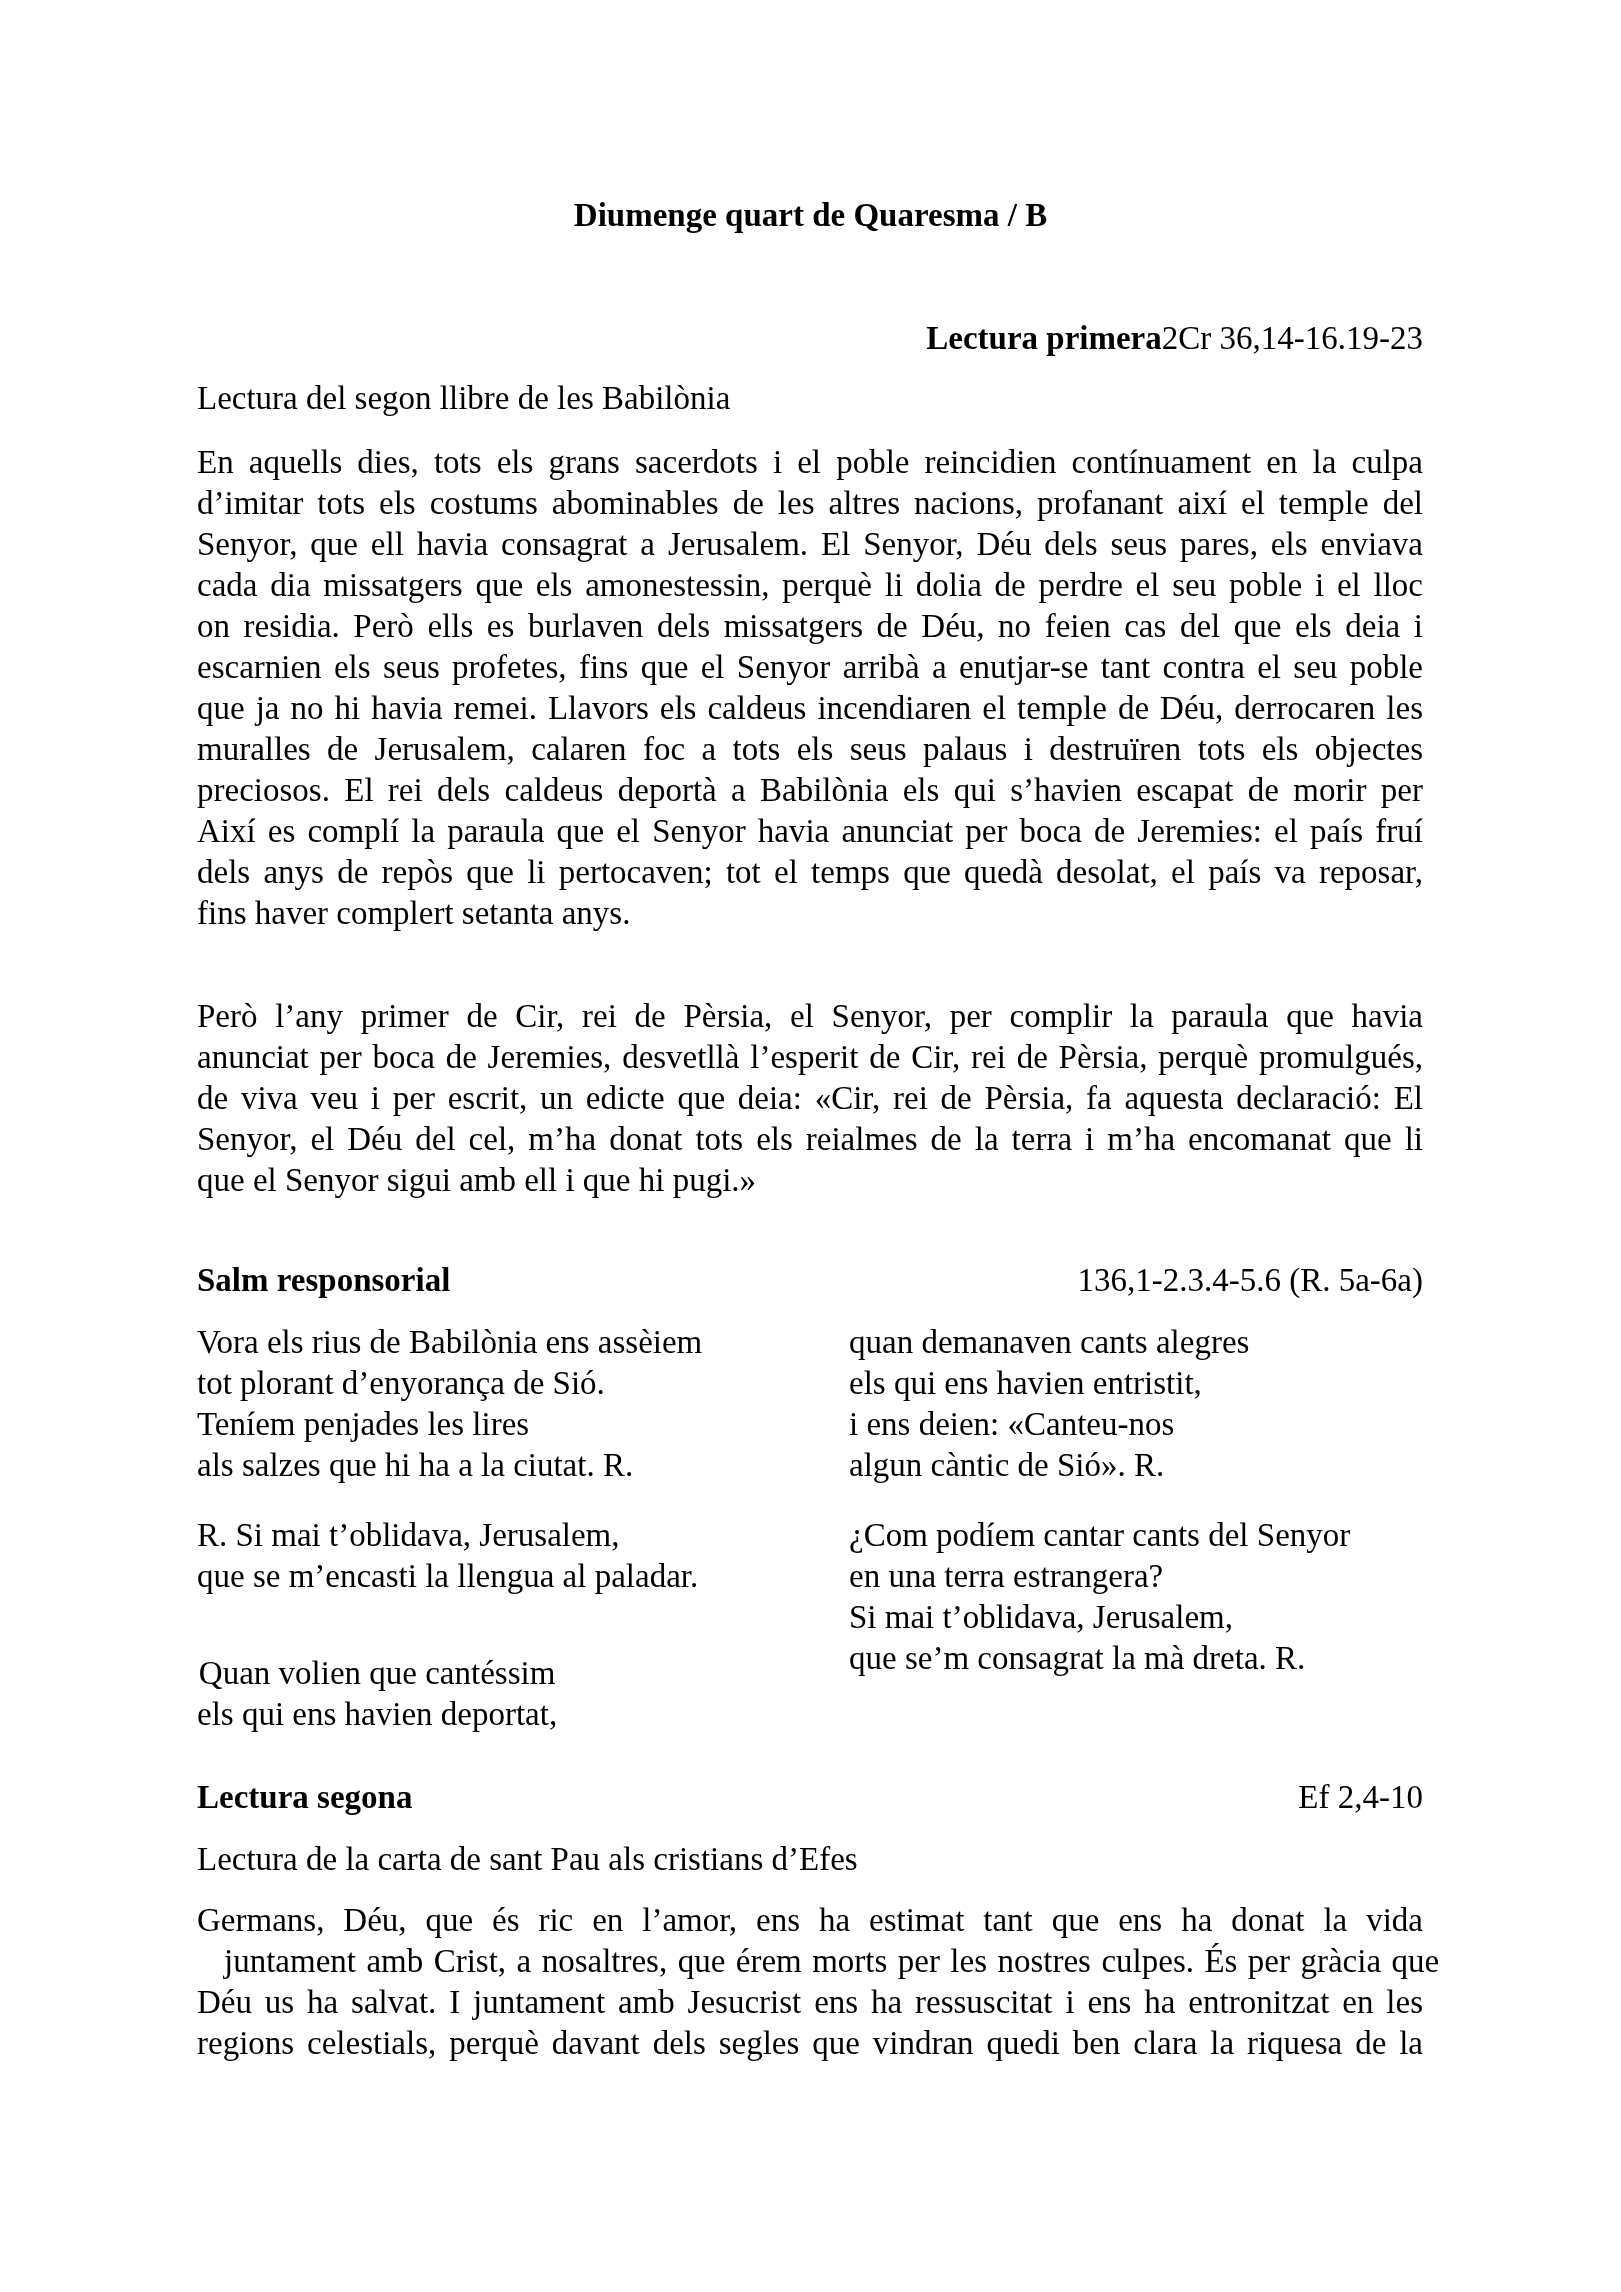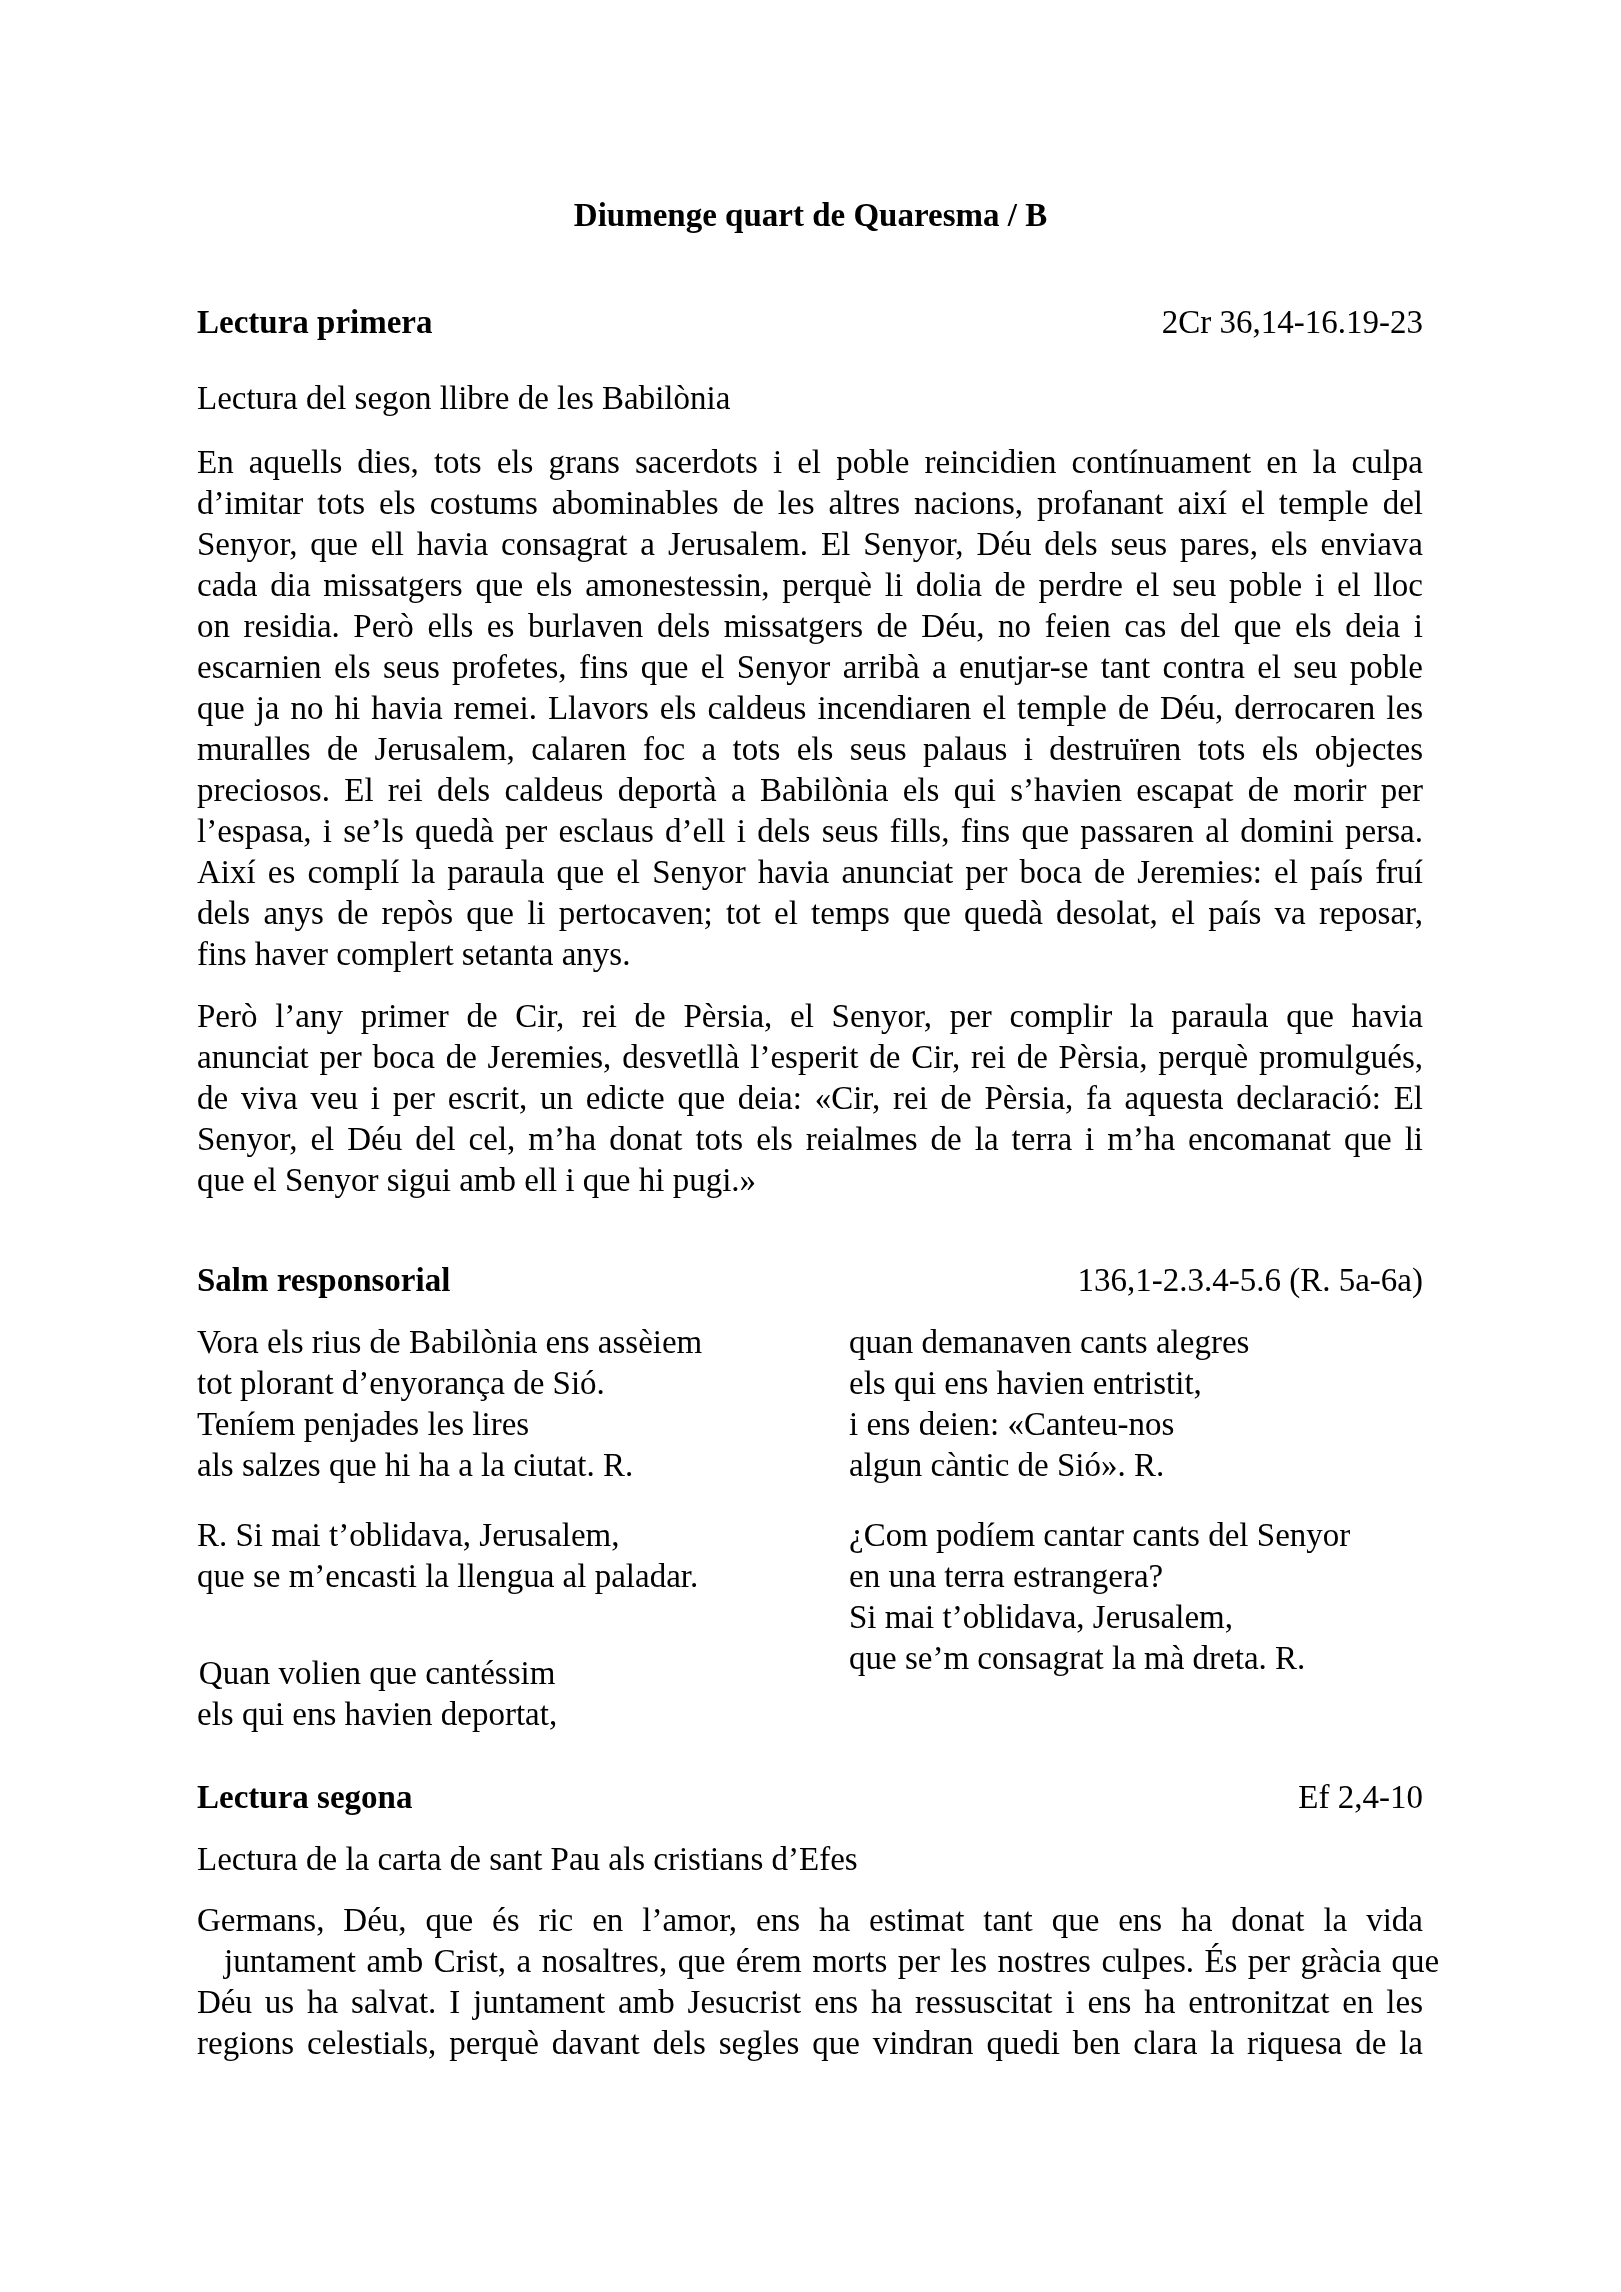--- a/index.html
+++ b/index.html
@@ -16,37 +16,36 @@
   .ln { display: block; white-space: nowrap; }
   .col { position: absolute; font-size: 33px; line-height: 41px; }
 </style>
 </head>
 <body>
 
 <div>
 
   <div class="title">Diumenge quart de Quaresma / B</div>
 
-  <div class="blk heading" style="top:302px;">
+  <div class="blk heading" style="top:318px;justify-content:flex-end;">
     <span class="h">Lectura primera</span>
     <span>2Cr 36,14-16.19-23</span>
   </div>
   <div class="blk" style="top:378px;">Lectura del segon llibre de les Babilònia</div>
 
   <div class="blk para" style="top:442px;">
     <span class="ln" style="display: block; word-spacing: 6px;">En aquells dies, tots els grans sacerdots i el poble reincidien contínuament en la culpa</span>
     <span class="ln" style="display: block; word-spacing: 4.9px;">d’imitar tots els costums abominables de les altres nacions, profanant així el temple del</span>
     <span class="ln" style="display: block; word-spacing: 3.8px;">Senyor, que ell havia consagrat a Jerusalem. El Senyor, Déu dels seus pares, els enviava</span>
     <span class="ln" style="display: block; word-spacing: 3.8px;">cada dia missatgers que els amonestessin, perquè li dolia de perdre el seu poble i el lloc</span>
     <span class="ln" style="display: block; word-spacing: 4.7px;">on residia. Però ells es burlaven dels missatgers de Déu, no feien cas del que els deia i</span>
     <span class="ln" style="display: block; word-spacing: 3.3px;">escarnien els seus profetes, fins que el Senyor arribà a enutjar-se tant contra el seu poble</span>
     <span class="ln" style="display: block; word-spacing: 2px;">que ja no hi havia remei. Llavors els caldeus incendiaren el temple de Déu, derrocaren les</span>
     <span class="ln" style="display: block; word-spacing: 7.4px;">muralles de Jerusalem, calaren foc a tots els seus palaus i destruïren tots els objectes</span>
     <span class="ln" style="display: block; word-spacing: 5.3px;">preciosos. El rei dels caldeus deportà a Babilònia els qui s’havien escapat de morir per</span>
-    <span class="ln" style="display: block; word-spacing: 2.3px;">l’espasa, i se’ls quedà per esclaus d’ell i dels seus fills, fins que passaren al domini persa.</span>
     <span class="ln" style="display: block; word-spacing: 3.2px;">Així es complí la paraula que el Senyor havia anunciat per boca de Jeremies: el país fruí</span>
     <span class="ln" style="display: block; word-spacing: 4.3px;">dels anys de repòs que li pertocaven; tot el temps que quedà desolat, el país va reposar,</span>
     <span class="ln last">fins haver complert setanta anys.</span>
   </div>
 
   <div class="blk para" style="top:996px;">
     <span class="ln" style="display: block; word-spacing: 8.8px;">Però l’any primer de Cir, rei de Pèrsia, el Senyor, per complir la paraula que havia</span>
     <span class="ln" style="display: block; word-spacing: 1.7px; font-family: Liberation Serif, serif;">anunciat per boca de Jeremies, desvetllà l’esperit de Cir, rei de Pèrsia, perquè promulgués,</span>
     <span class="ln" style="display: block; word-spacing: 3.8px;">de viva veu i per escrit, un edicte que deia: «Cir, rei de Pèrsia, fa aquesta declaració: El</span>
     <span class="ln" style="display: block; word-spacing: 4.1px;">Senyor, el Déu del cel, m’ha donat tots els reialmes de la terra i m’ha encomanat que li</span>

